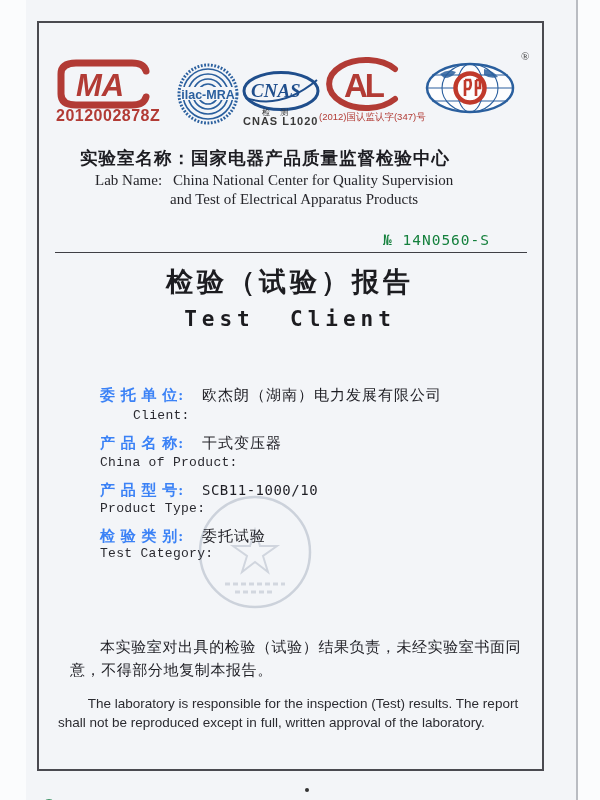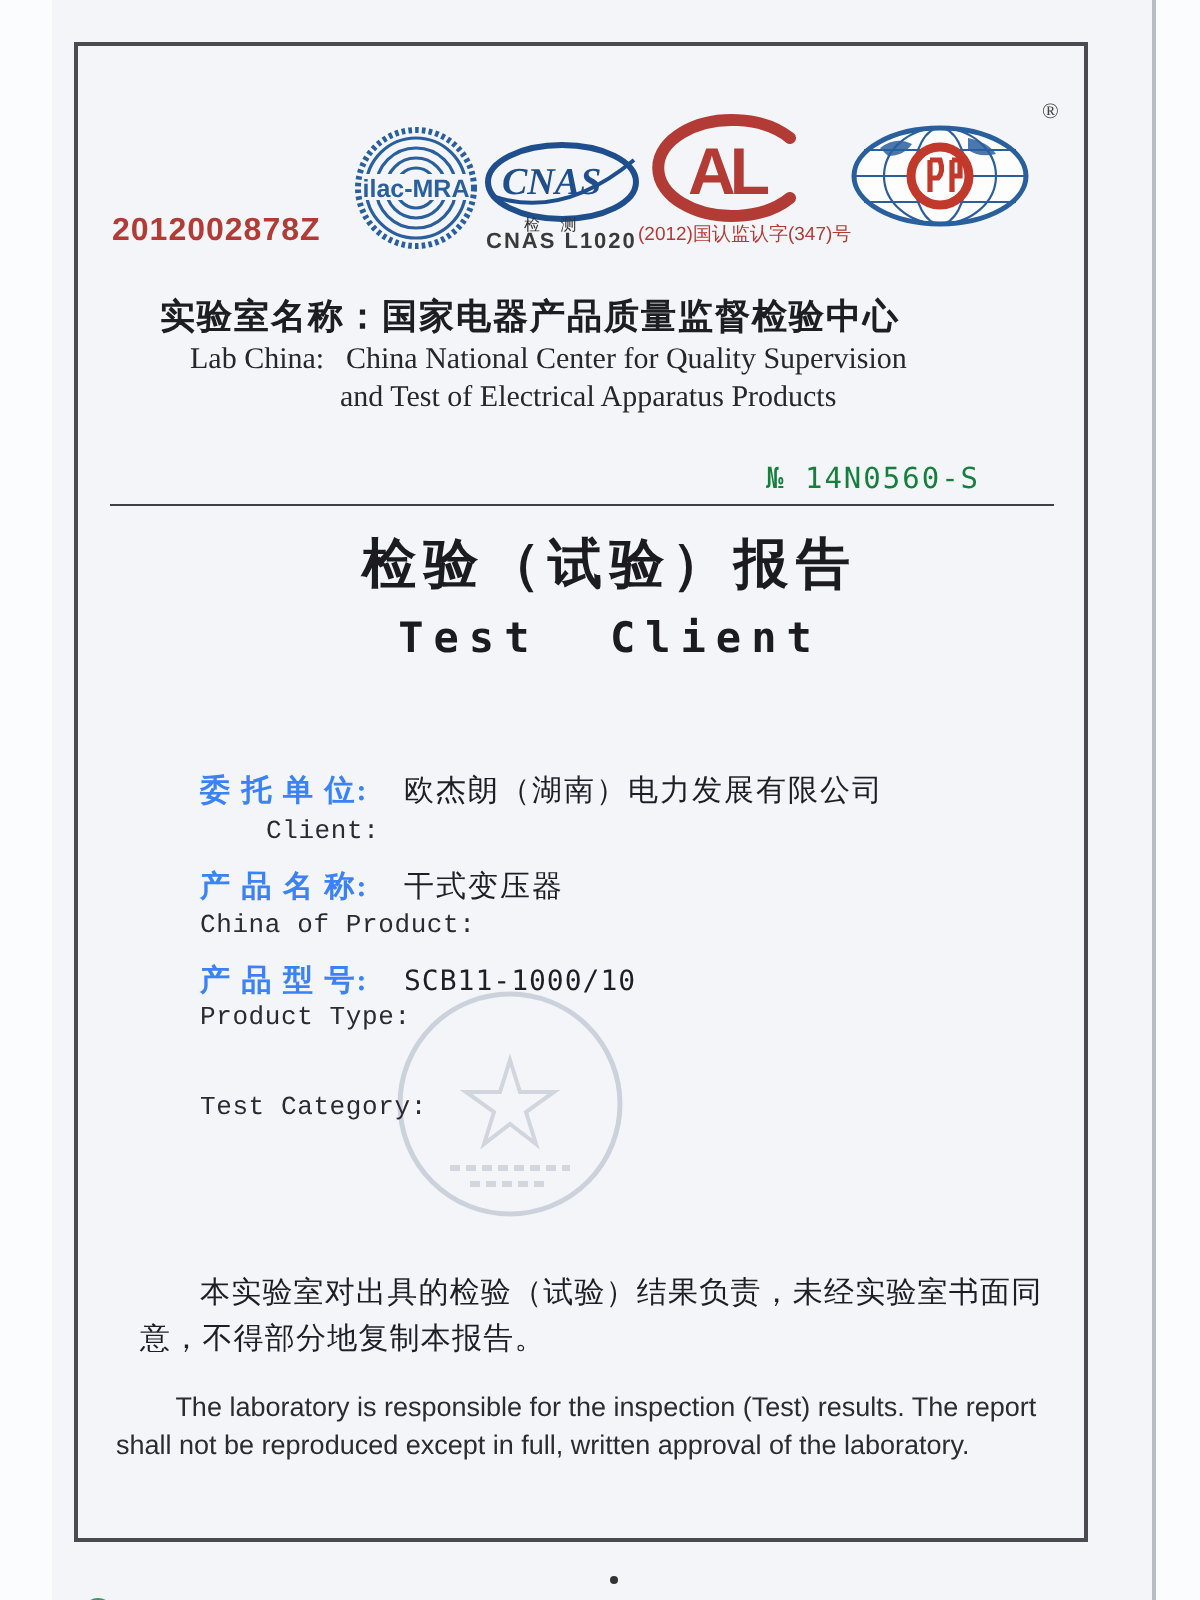--- a/index.html
+++ b/index.html
@@ -22,21 +22,21 @@
 
   
   .lab-cn { font-size:17.5px; font-weight:bold; color:#1d1d22; letter-spacing:1px; }
   .lab-en { font-size:15px; color:#26262b; }
 
   
   .report-no { font-family:"DejaVu Sans Mono", monospace; font-size:14.5px; color:#15803d; letter-spacing:1px; }
   .no-rule { border-top:1.5px solid #3f3f45; }
 
   
-  .title-wrap { left:40px; top:0; width:500px; text-align:center;margin-left:15px; }
+  .title-wrap { left:40px; top:0; width:500px; text-align:center; }
   .title-cn { font-family:"Liberation Sans", sans-serif; font-size:27px; font-weight:bold; color:#1c1c20; letter-spacing:4px; }
   .title-en { font-family:"DejaVu Sans Mono", monospace; font-size:21px; font-weight:bold; color:#1c1c20; letter-spacing:5px; white-space:pre; }
 
   
   .frow { left:100px; white-space:nowrap; }
   .flabel { font-size:15px; font-weight:600; color:#3b82f6; letter-spacing:1px; display:inline-block; min-width:98px; }
   .fvalue { font-size:15px; color:#1e1e24; letter-spacing:1px; }
   .fvalue-mono { font-family:"DejaVu Sans Mono", monospace; font-size:14px; color:#1e1e24; letter-spacing:.5px; }
   .fsub { font-family:"Liberation Mono", monospace; font-size:13px; color:#2a2a30; letter-spacing:.3px; }
 
@@ -53,20 +53,26 @@
                 display:flex; align-items:center; justify-content:center;margin-top:20px; }
   .ink-dot { left:305px; top:788px; width:4px; height:4px; background:#111; border-radius:50%; opacity:.85; }
 </style>
 </head>
 <body>
 
 <div id="canvas">
   <div class="sheet"></div>
   <div class="frame"></div>
 
+  <div class="abs" style="left:56px; top:58px;">
+    <svg width="102" height="52" viewBox="0 0 102 52">
+      <path d="M90 13 Q88 5 76 5 H20 Q5 5 5 16 V36 Q5 47 20 47 H76 Q88 47 90 39" fill="none" stroke="#b23b35" stroke-width="7" stroke-linecap="round"></path>
+      <text x="20" y="38" font-size="31" font-weight="bold" font-style="italic" fill="#b23b35" font-family="Liberation Sans, sans-serif">MA</text>
+    </svg>
+  </div>
   <div class="abs logo-num" style="left:56px; top:107px;">2012002878Z</div>
 
   <div class="abs" style="left:241px; top:70px;">
     <svg width="80" height="42" viewBox="0 0 80 42">
       <ellipse cx="40" cy="21" rx="37" ry="18.5" fill="none" stroke="#1f4e8c" stroke-width="3"></ellipse>
       <path d="M5 28 Q40 40 76 10" fill="none" stroke="#1f4e8c" stroke-width="2"></path>
       <text x="10" y="27" font-size="19" font-weight="bold" font-style="italic" fill="#1f4e8c" font-family="Liberation Serif, serif">CNAS</text>
     </svg>
   </div>
 
@@ -111,21 +117,21 @@
         <path d="M41 19 v16 M41 19 h5 q2 6 -1 9 h-4"></path>
         <path d="M52 19 v16 M52 19 h4 v8 h-4"></path>
       </g>
     </svg>
   </div>
   <div class="abs regmark" style="left:521px; top:50px;">®</div>
 
   <div class="abs lab-cn" style="left:80px; top:146px;">
     <span>实验室名称：</span><span>国家电器产品质量监督检验中心</span>
   </div>
-  <div class="abs lab-en" style="left:95px; top:172px;">Lab China:</div>
+  <div class="abs lab-en" style="left:95px; top:172px;">Lab Name:</div>
   <div class="abs lab-en" style="left:173px; top:172px;">China National Center for Quality Supervision</div>
   <div class="abs lab-en" style="left:170px; top:191px;">and Test of Electrical Apparatus Products</div>
 
   <div class="abs report-no" style="left:383px; top:232px;">№ 14N0560-S</div>
   <div class="abs no-rule" style="left:55px; top:252px; width:472px; height:0;"></div>
 
   <div class="abs title-wrap" style="top:264px;">
     <div class="title-cn">检验（试验）报告</div>
   </div>
   <div class="abs title-wrap" style="top:307px;">
@@ -151,20 +157,24 @@
     <span class="fvalue">干式变压器</span>
   </div>
   <div class="abs fsub" style="left:100px; top:455px;">China of Product:</div>
 
   <div class="abs frow" style="top:481px;">
     <span class="flabel">产 品 型 号:</span>
     <span class="fvalue-mono">SCB11-1000/10</span>
   </div>
   <div class="abs fsub" style="left:100px; top:501px;">Product Type:</div>
 
+  <div class="abs frow" style="top:527px;">
+    <span class="flabel">检 验 类 别:</span>
+    <span class="fvalue">委托试验</span>
+  </div>
   <div class="abs fsub" style="left:100px; top:546px;">Test Category:</div>
 
   <div class="abs disc-cn" style="left:58px; top:636px; width:466px;">本实验室对出具的检验（试验）结果负责，未经实验室书面同意，不得部分地复制本报告。</div>
   <div class="abs disc-en" style="left:58px; top:694px; width:480px;">The laboratory is responsible for the inspection (Test) results. The report shall not be reproduced except in full, written approval of the laboratory.</div>
 
   <div class="abs page-stamp">ET</div>
   <div class="abs ink-dot"></div>
 </div>
 
 </body></html>

